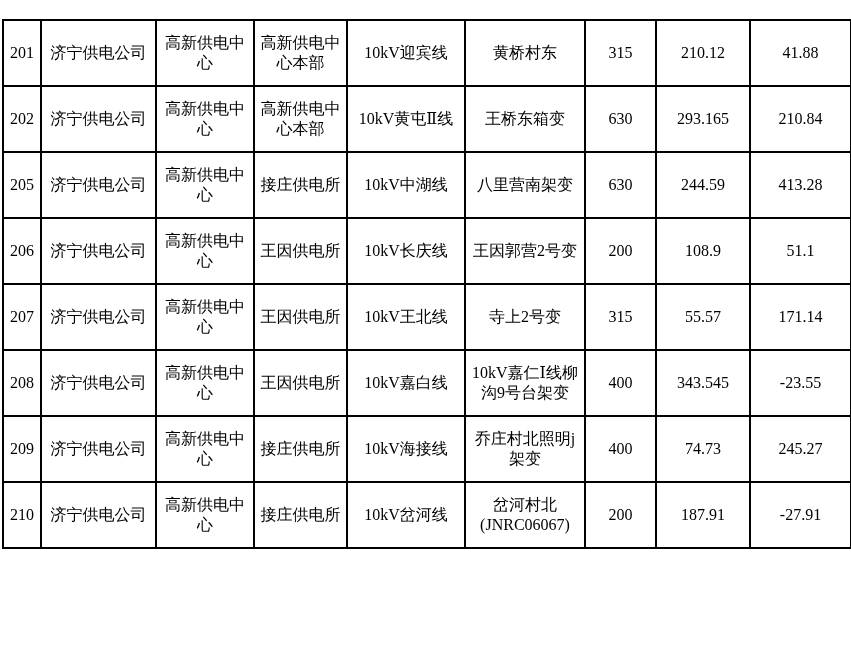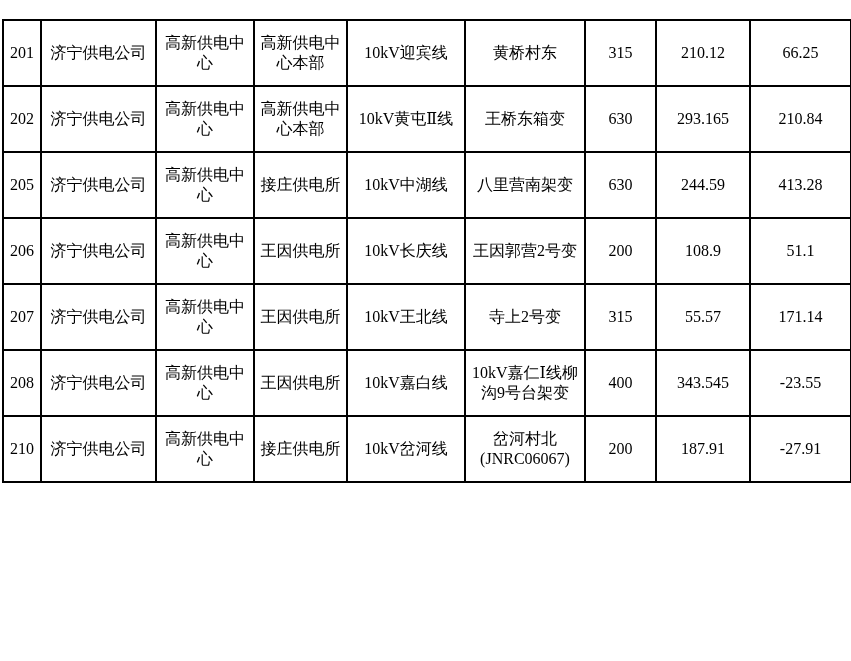--- a/index.html
+++ b/index.html
@@ -65,21 +65,21 @@
     <tbody id="table-body">
         <tr>
           <td>201</td>
           <td>济宁供电公司</td>
           <td>高新供电中心</td>
           <td>高新供电中心本部</td>
           <td>10kV迎宾线</td>
           <td>黄桥村东</td>
           <td>315</td>
           <td>210.12</td>
-          <td>66.25</td>
+          <td>41.88</td>
         </tr>
         <tr>
           <td>202</td>
           <td>济宁供电公司</td>
           <td>高新供电中心</td>
           <td>高新供电中心本部</td>
           <td>10kV黄屯Ⅱ线</td>
           <td>王桥东箱变</td>
           <td>630</td>
           <td>293.165</td>
@@ -123,20 +123,31 @@
           <td>济宁供电公司</td>
           <td>高新供电中心</td>
           <td>王因供电所</td>
           <td>10kV嘉白线</td>
           <td>10kV嘉仁Ⅰ线柳沟9号台架变</td>
           <td>400</td>
           <td>343.545</td>
           <td>-23.55</td>
         </tr>
         <tr>
+          <td>209</td>
+          <td>济宁供电公司</td>
+          <td>高新供电中心</td>
+          <td>接庄供电所</td>
+          <td>10kV海接线</td>
+          <td>乔庄村北照明j架变</td>
+          <td>400</td>
+          <td>74.73</td>
+          <td>245.27</td>
+        </tr>
+        <tr>
           <td>210</td>
           <td>济宁供电公司</td>
           <td>高新供电中心</td>
           <td>接庄供电所</td>
           <td>10kV岔河线</td>
           <td>岔河村北(JNRC06067)</td>
           <td>200</td>
           <td>187.91</td>
           <td>-27.91</td>
         </tr>

